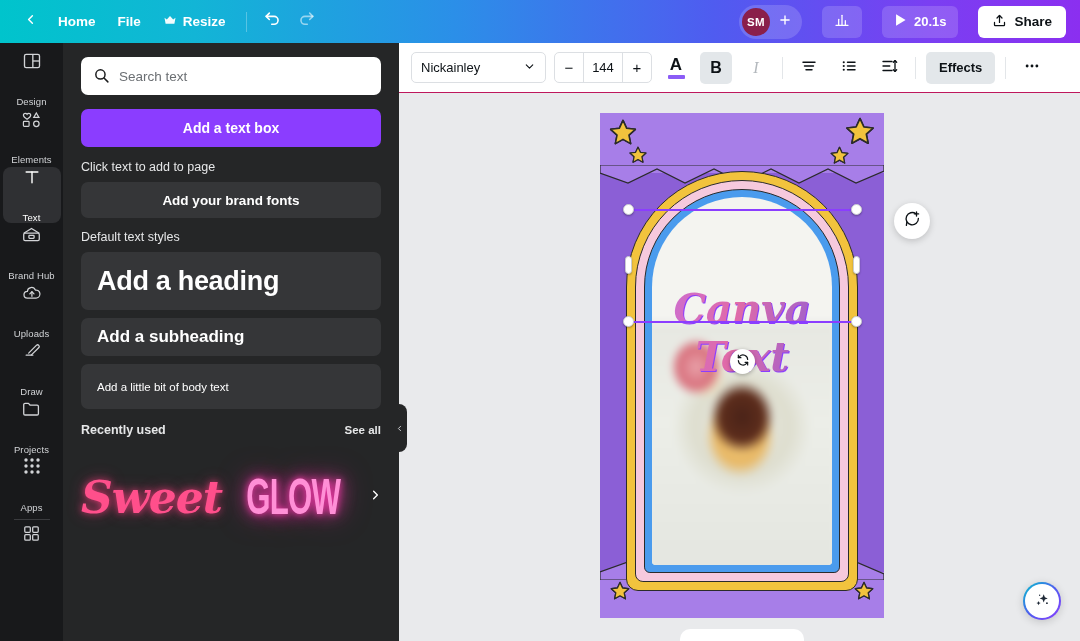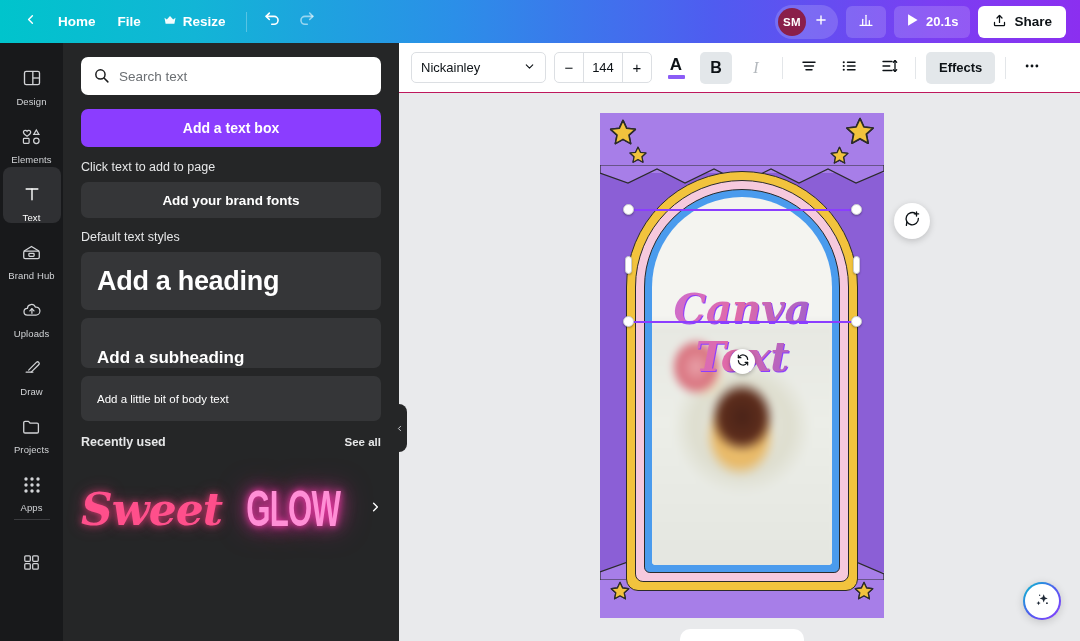--- a/index.html
+++ b/index.html
@@ -22,21 +22,21 @@
     display: flex; align-items: center; gap: 6px;
     height: 30px; padding: 0 10px; border-radius: 6px;
     color: #ffffff; font-size: 13.5px; font-weight: 600;
     cursor: pointer; white-space: nowrap;
   }
   .tb-sep { width: 1px; height: 20px; background: rgba(255,255,255,0.28); margin: 0 8px; }
   .icon-btn {
     width: 32px; height: 30px; display: flex; align-items: center; justify-content: center;
     border-radius: 6px; cursor: pointer;
   }
-  .tb-right { margin-left: auto; display: flex; align-items: center; gap: 8px; padding-right: 14px; height: 43px; }
+  .tb-right { margin-left: auto; display: flex; align-items: center; gap: 20px; padding-right: 14px; height: 43px; }
   .avatar-group {
     display: flex; align-items: center; gap: 2px;
     background: rgba(255,255,255,0.16); border-radius: 18px; padding: 3px 4px 3px 3px;
   }
   .avatar {
     width: 28px; height: 28px; border-radius: 50%;
     background: #8a1f4a; color: #fff;
     display: flex; align-items: center; justify-content: center;
     font-size: 11.5px; font-weight: 700; letter-spacing: .3px;
   }
@@ -61,21 +61,21 @@
   
   .rail {
     position: absolute; top: 43px; left: 0; width: 63px; height: 598px;
     background: #18191b; z-index: 30;
     display: flex; flex-direction: column; align-items: center;
     padding-top: 8px; overflow: hidden;
   }
   .rail-item {
     width: 58px; min-height: 56px; margin-bottom: 2px;
     border-radius: 8px; cursor: pointer;
-    display: flex; flex-direction: column; align-items: center; justify-content: flex-end; gap: 4px;
+    display: flex; flex-direction: column; align-items: center; justify-content: space-between; gap: 4px;
     color: #d2d4d7;
   }
   .rail-item.active { background: #2f3033; color: #fff; }
   .rail-label { font-size: 9.5px; font-weight: 500; letter-spacing: .1px; }
   .rail-divider { width: 36px; height: 1px; background: #3a3b3e; margin: 4px 0; }
 
   
   .panel {
     position: absolute; top: 43px; left: 63px; width: 336px; height: 598px;
     background: #252627; z-index: 25; overflow: hidden;
@@ -105,21 +105,21 @@
     color: #e6e7e8; font-size: 12.5px; font-weight: 400; margin-bottom: 8px;
   }
   .style-card {
     width: 100%; background: #353638; border-radius: 7px;
     color: #ffffff; cursor: pointer;
     display: flex; align-items: center; justify-content: center;
     margin-bottom: 8px;
   }
   .card-brand { height: 36px; font-size: 13.5px; font-weight: 700; }
   .card-heading { height: 58px; font-size: 27px; font-weight: 700; letter-spacing: -.3px; }
-  .card-sub { height: 50px; font-size: 17px; font-weight: 700; align-items: flex-end; }
+  .card-sub { height: 38px; font-size: 17px; font-weight: 700; }
   .card-body { height: 45px; font-size: 11.5px; font-weight: 400; }
   .card-left { justify-content: flex-start; padding-left: 16px; }
   .section-head {
     display: flex; align-items: center; justify-content: space-between;
     margin-top: 14px; margin-bottom: 6px;
   }
   .section-title { color: #e6e7e8; font-size: 12.5px; font-weight: 700; }
   .see-all { color: #e6e7e8; font-size: 11.5px; font-weight: 600; cursor: pointer; }
   .recent-row {
     position: relative; display: flex; align-items: center; gap: 11px;

